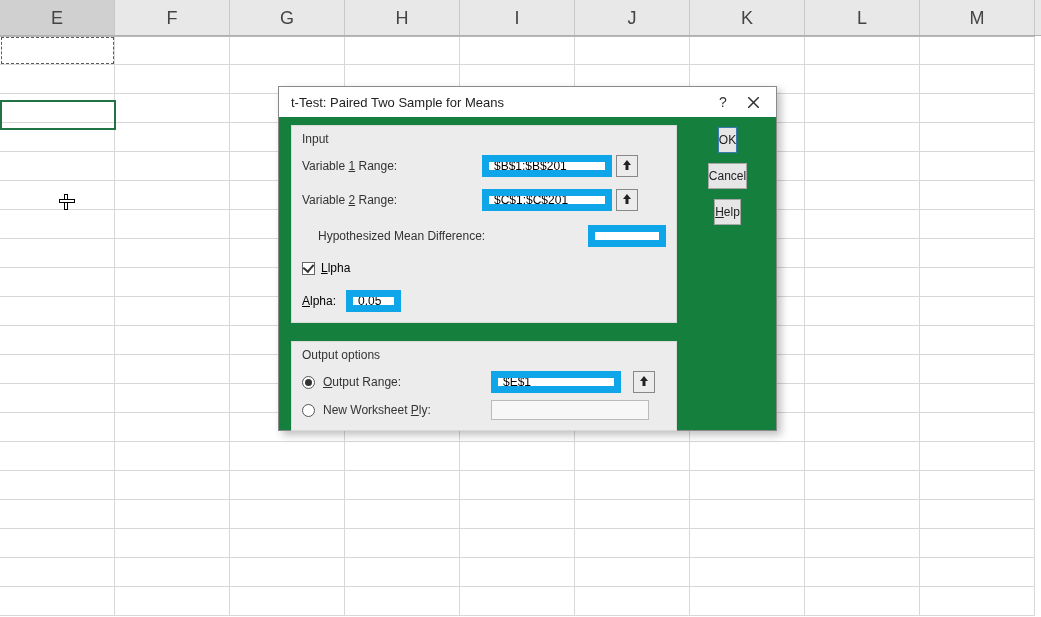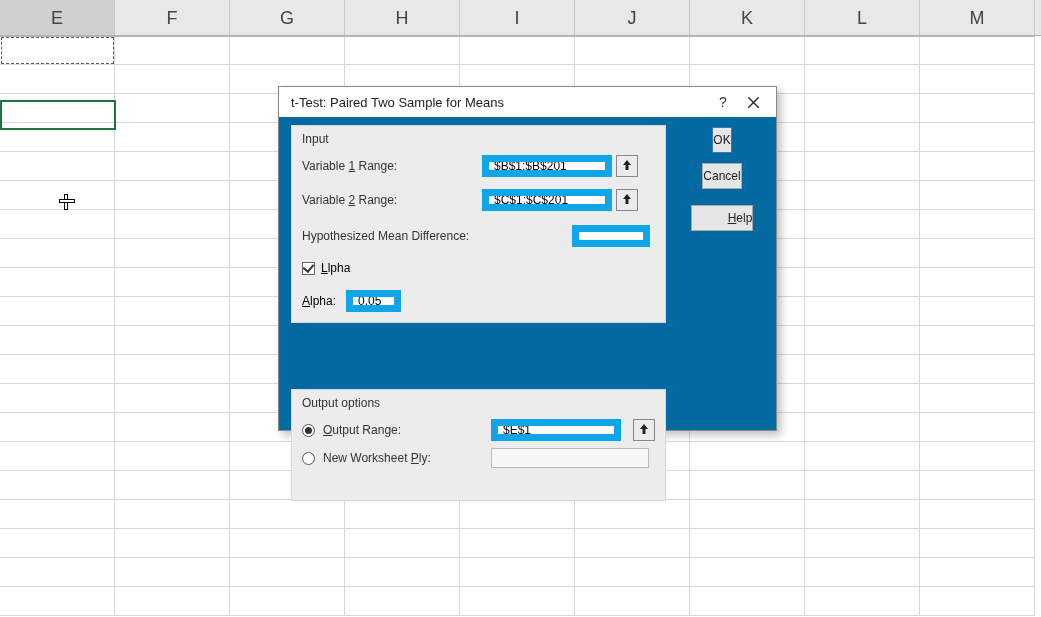--- a/index.html
+++ b/index.html
@@ -20,21 +20,21 @@
 
 .selection-box { position: absolute; top: 100px; left: 0; width: 116px; height: 30px; border: 2px solid #217346; }
 
 
 .crosshair { position: absolute; top: 194px; left: 59px; width: 14px; height: 14px; }
 .crosshair::before, .crosshair::after { content:""; position:absolute; background:#fff; border:1px solid #000; }
 .crosshair::before { left:5px; top:0; width:2px; height:14px; }
 .crosshair::after { top:5px; left:0; width:14px; height:2px; }
 
 
-.dialog { position:absolute; left:278px; top:86px; width:499px; height:345px; background:#0369a1; border:1px solid #8a8a8a; box-shadow: 4px 4px 8px rgba(0,0,0,0.25); }
+.dialog { position:absolute; left:278px; top:86px; width:499px; height:345px; background:#15803d; border:1px solid #8a8a8a; box-shadow: 4px 4px 8px rgba(0,0,0,0.25); }
 .titlebar { height:30px; display:flex; align-items:center; padding:0 8px 0 12px; background:#fff; font-size:13px; color:#222; }
 .titlebar .title { flex:1; }
 .titlebar .help-icon, .titlebar .close-icon { width:30px; height:30px; display:flex; align-items:center; justify-content:center; font-size:14px; color:#333; cursor:default; }
 .titlebar .close-icon svg { width:11px; height:11px; }
 .dialog-body { display:flex; padding:8px 12px 10px 12px; gap:14px; }
 .left-col { flex:1; display:flex; flex-direction:column; gap:18px; }
 .right-col { width:86px; display:flex; flex-direction:column; gap:10px; padding-top:2px;align-items:center; }
 
 .group { border:1px solid #d9d9d9; background:#ececec; padding:6px 10px 10px 10px; }
 .group-title { font-size:12px; color:#333; margin-bottom:6px; }
@@ -335,40 +335,40 @@
           </div>
           <input class="range-input" value="$C$1:$C$201" style="">
           <div class="ref-btn">
             <span><svg viewBox="0 0 12 12">
                   <path d="M6 1 L2 6 L4.5 6 L4.5 11 L7.5 11 L7.5 6 L10 6 Z" fill="#222"></path>
                 </svg></span>
           </div>
         </div>
 
         <div class="field-row" style="margin-top:8px;">
-          <div class="field-label" style="width:270px;">Hypothesized Mean Difference:</div>
+          <div class="field-label" style="width:270px;margin-left:16px;">Hypothesized Mean Difference:</div>
           <input class="range-input short" style="width: 78px;" value="">
         </div>
 
         <div class="check-row">
           <div class="check-box checked"></div>
           <div>
             <span class="underline">L</span><span>lpha</span>
           </div>
         </div>
 
         <div class="alpha-row">
           <div>
             <span class="underline">A</span><span>lpha:</span>
           </div>
           <input class="range-input med" value="0.05" style="">
         </div>
       </div>
 
-      <div class="group" style="padding-bottom:28px;margin-top:48px;">
+      <div class="group" style="padding-bottom:6px;">
         <div class="group-title">Output options</div>
 
         <div class="radio-row">
           <div class="radio checked"></div>
           <div class="field-label" style="width:160px;">
             <span class="underline">O</span><span>utput Range:</span>
           </div>
           <input class="range-input" value="$E$1" style="">
           <div class="ref-btn">
             <span><svg viewBox="0 0 12 12">
@@ -384,18 +384,18 @@
           </div>
           <div class="disabled-box"></div>
         </div>
 
       </div>
     </div>
 
     <div class="right-col">
       <div class="btn default">OK</div>
       <div class="btn">Cancel</div>
-      <div class="btn" style="margin-top:6px;padding-left:36px;">
+      <div class="btn" style="">
         <span class="underline">H</span><span>elp</span>
       </div>
     </div>
   </div>
 </div>
 
 </body></html>

